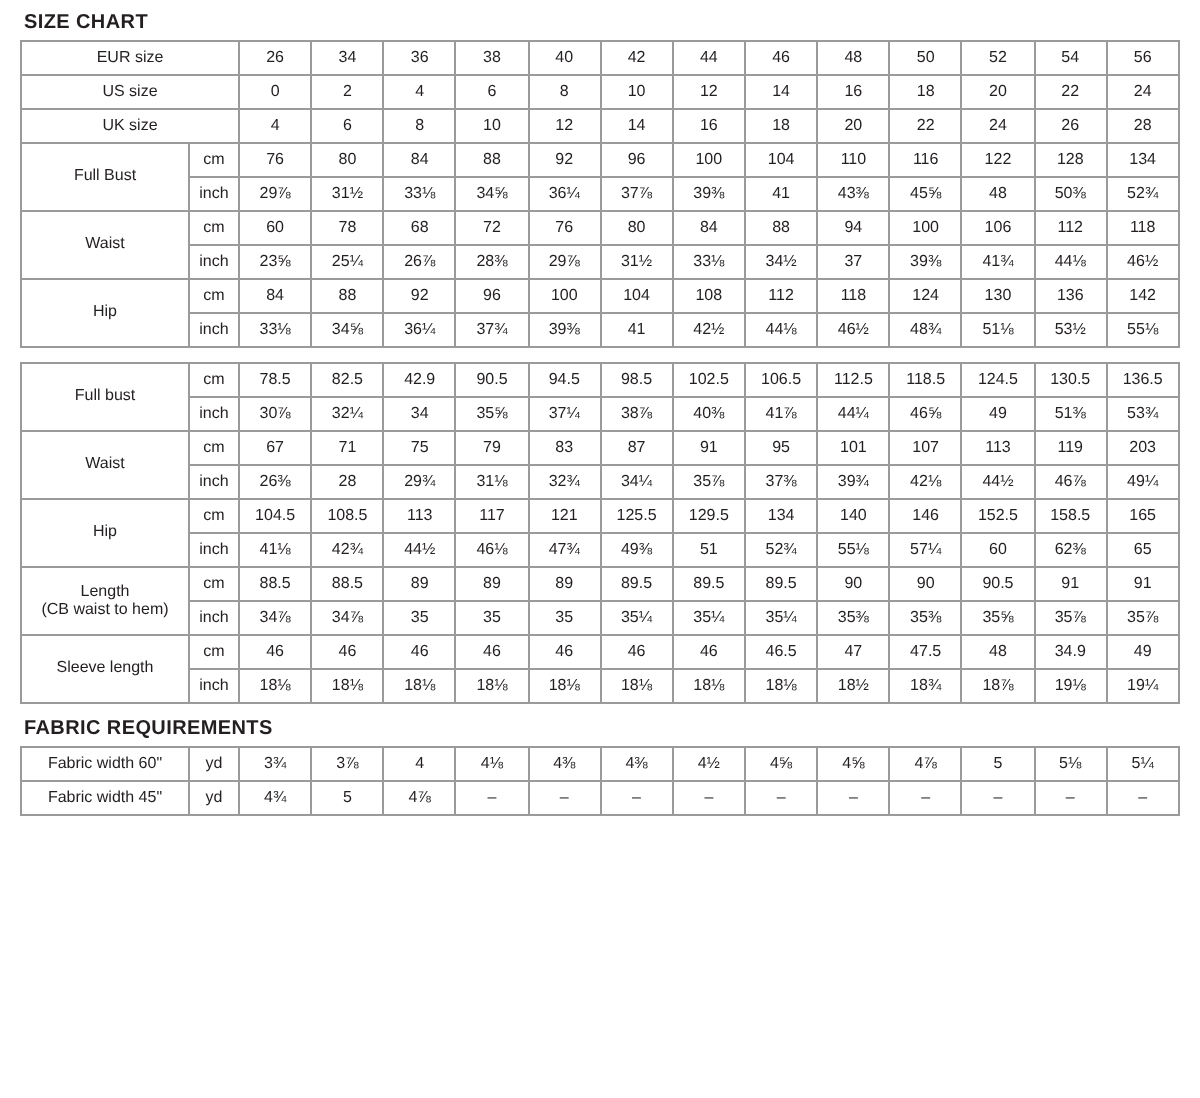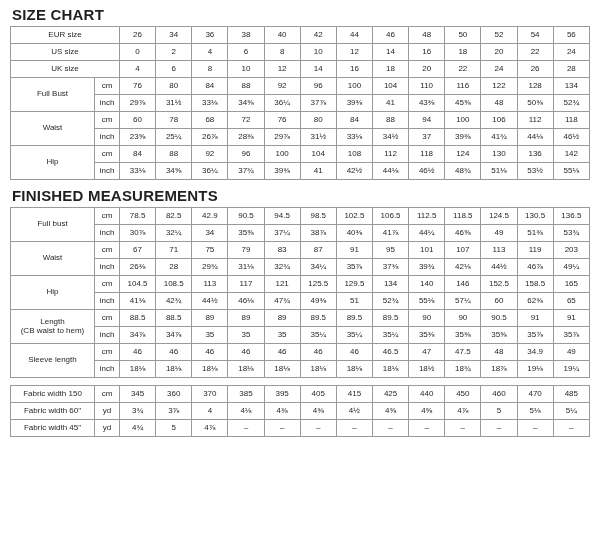--- a/index.html
+++ b/index.html
@@ -14,21 +14,21 @@
     color: #231f20;
     -webkit-font-smoothing: antialiased;
   }
   .page {
     width: 600px;
     height: 549px;
     box-sizing: border-box;
     padding: 6px 10px 4px 10px;
   }
   .section-title {
-    font-size: 15px;
+    font-size: 10px;
     font-weight: bold;
     letter-spacing: 0.2px;
     color: #231f20;
     margin: 0 0 3px 2px;
     text-transform: uppercase;
   }
   .spacer {
     height: 7px;
   }
   table.grid {
@@ -240,21 +240,20 @@
         <td>48¾</td>
         <td>51⅛</td>
         <td>53½</td>
         <td>55⅛</td>
       </tr>
     </tbody>
   </table>
 
   <div class="spacer"></div>
 
-  <div class="section-title">FINISHED MEASUREMENTS</div>
   <table class="grid">
     <colgroup>
       <col class="c-label">
         <col class="c-unit">
       <col>
         <col>
         <col>
         <col>
         <col>
         <col>
@@ -443,56 +442,40 @@
         <td>18¾</td>
         <td>18⅞</td>
         <td>19⅛</td>
         <td>19¼</td>
       </tr>
     </tbody>
   </table>
 
   <div class="spacer"></div>
 
+  <div class="section-title">FABRIC REQUIREMENTS</div>
   <table class="grid">
     <colgroup>
       <col class="c-label">
         <col class="c-unit">
       <col>
         <col>
         <col>
         <col>
         <col>
         <col>
         <col>
         <col>
         <col>
         <col>
         <col>
         <col>
         <col>
     </colgroup>
     <tbody>
-      <tr>
-        <td class="rowhead">Fabric width 150</td>
-        <td class="unit">cm</td>
-        <td>345</td>
-        <td>360</td>
-        <td>370</td>
-        <td>385</td>
-        <td>395</td>
-        <td>405</td>
-        <td>415</td>
-        <td>425</td>
-        <td>440</td>
-        <td>450</td>
-        <td>460</td>
-        <td>470</td>
-        <td>485</td>
-      </tr>
       <tr>
         <td class="rowhead">Fabric width 60"</td>
         <td class="unit">yd</td>
         <td>3¾</td>
         <td>3⅞</td>
         <td>4</td>
         <td>4⅛</td>
         <td>4⅜</td>
         <td>4⅜</td>
         <td>4½</td>

